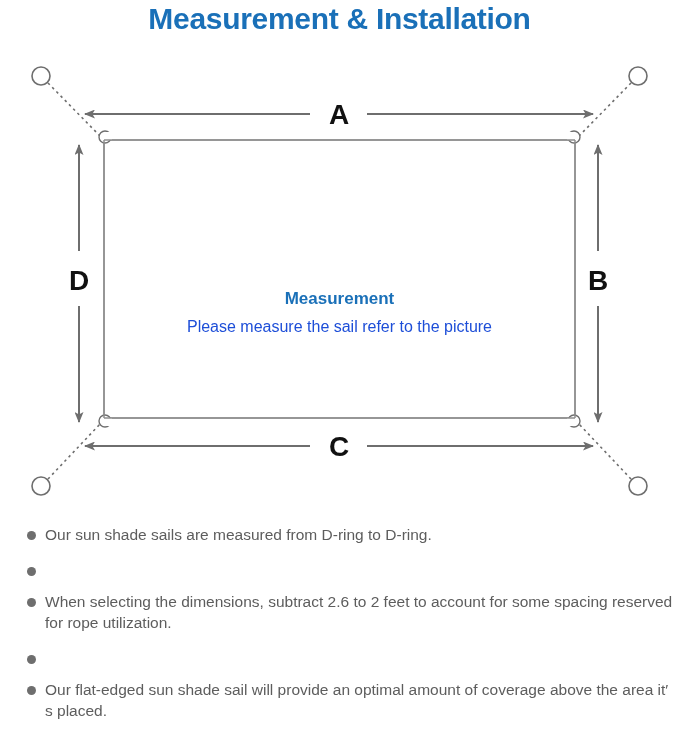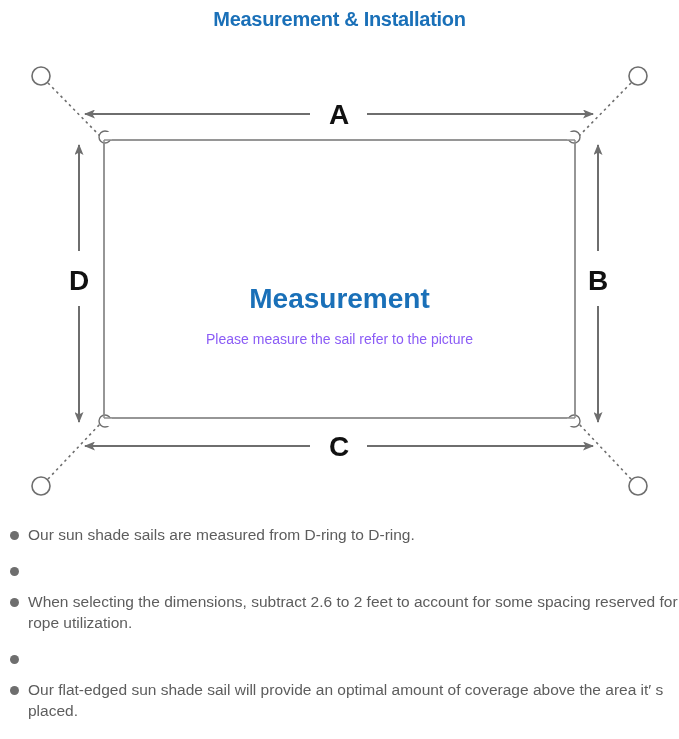--- a/index.html
+++ b/index.html
@@ -15,21 +15,21 @@
     font-family: "Liberation Sans", sans-serif;
     -webkit-font-smoothing: antialiased;
   }
 
   #page-title {
     position: absolute;
     top: 0px;
     left: 0;
     width: 679px;
     text-align: center;
-    font-size: 20px;
+    font-size: 30px;
     font-weight: bold;
     letter-spacing: -0.3px;
     color: #1a70b8;
     line-height: 38px;
     font-family: "Liberation Sans", sans-serif;
   }
 
   #diagram {
     position: absolute;
     top: 44px;
@@ -40,43 +40,43 @@
 
   #center-block {
     position: absolute;
     left: 0;
     top: 240px;
     width: 679px;
     text-align: center;
     pointer-events: none;
   }
   #center-title {
-    font-size: 28px;
+    font-size: 17px;
     font-weight: bold;
     color: #1a70b8;
     line-height: 30px;
   }
   #center-sub {
-    font-size: 14px;
-    color: #8b5cf6;
+    font-size: 16px;
+    color: #1d4ed8;
     line-height: 22px;
-    margin-top: 14px;
+    margin-top: 2px;
   }
 
   #notes {
     position: absolute;
     left: 0;
     top: 524px;
     width: 679px;
   }
   .note-row {
     position: relative;
     display: flex;
     align-items: flex-start;
-    padding-left: 10px;
+    padding-left: 27px;
     margin-bottom: 15px;
   }
   .note-bullet {
     width: 9px;
     height: 9px;
     border-radius: 50%;
     background: #6e6e6e;
     flex: 0 0 auto;
     margin-top: 7px;
   }

